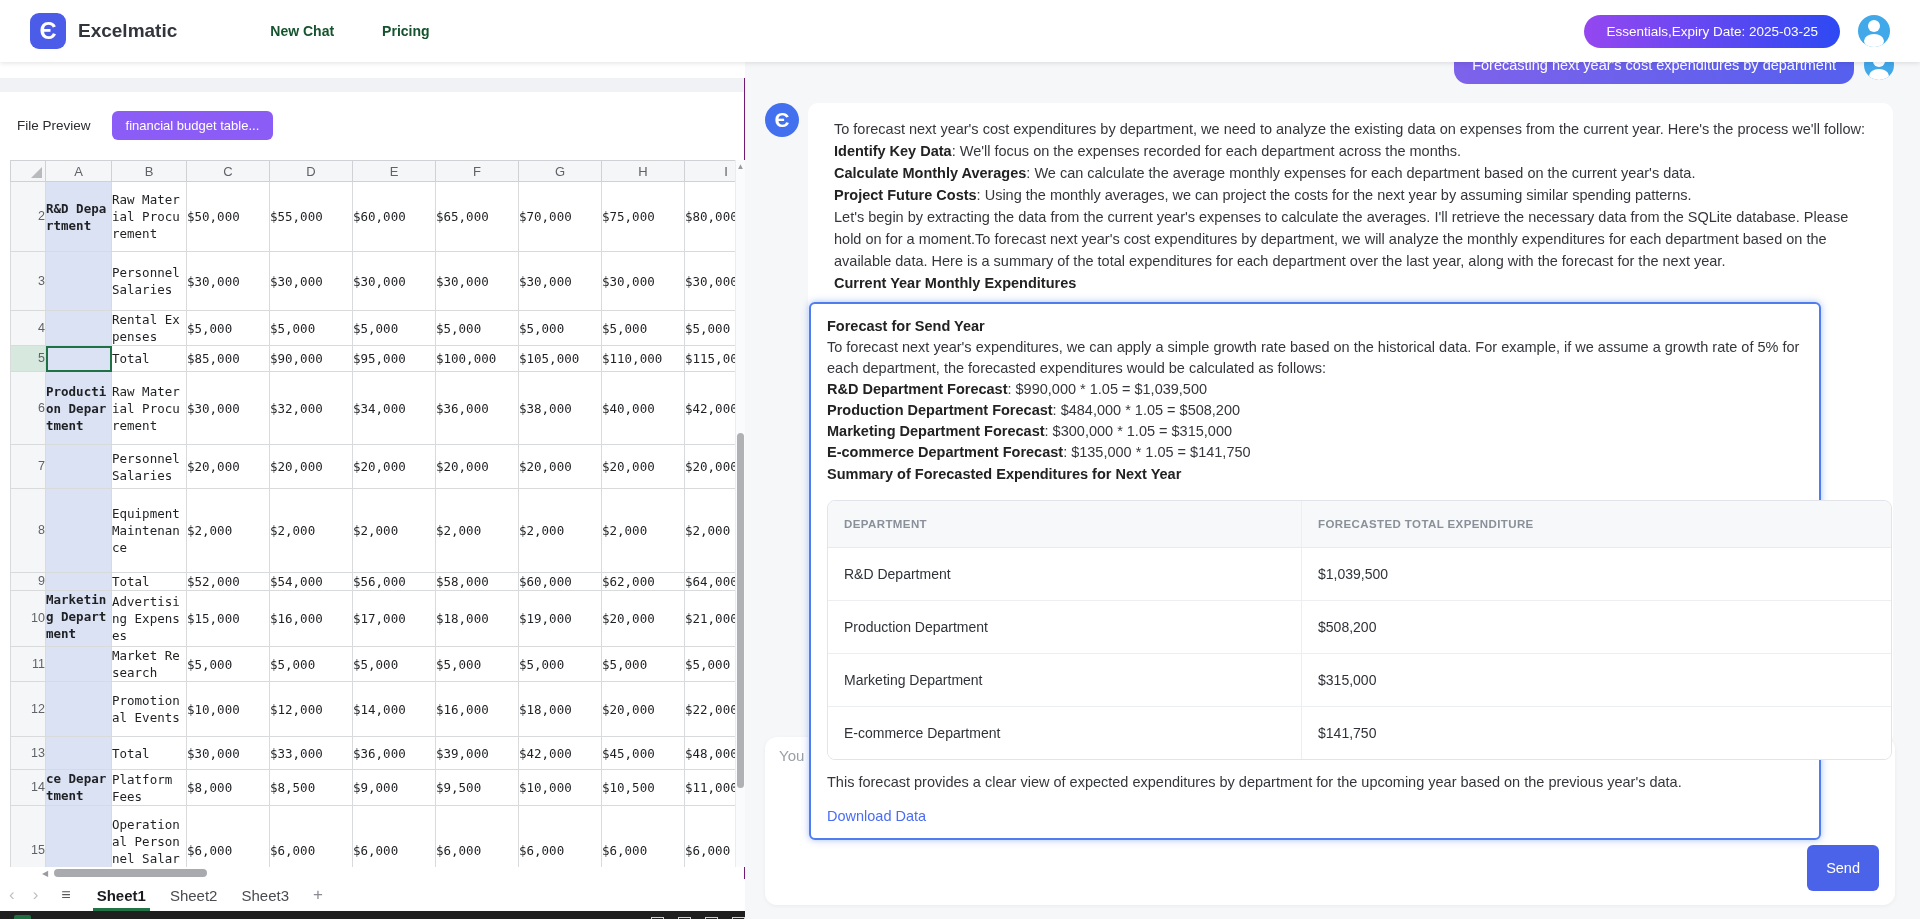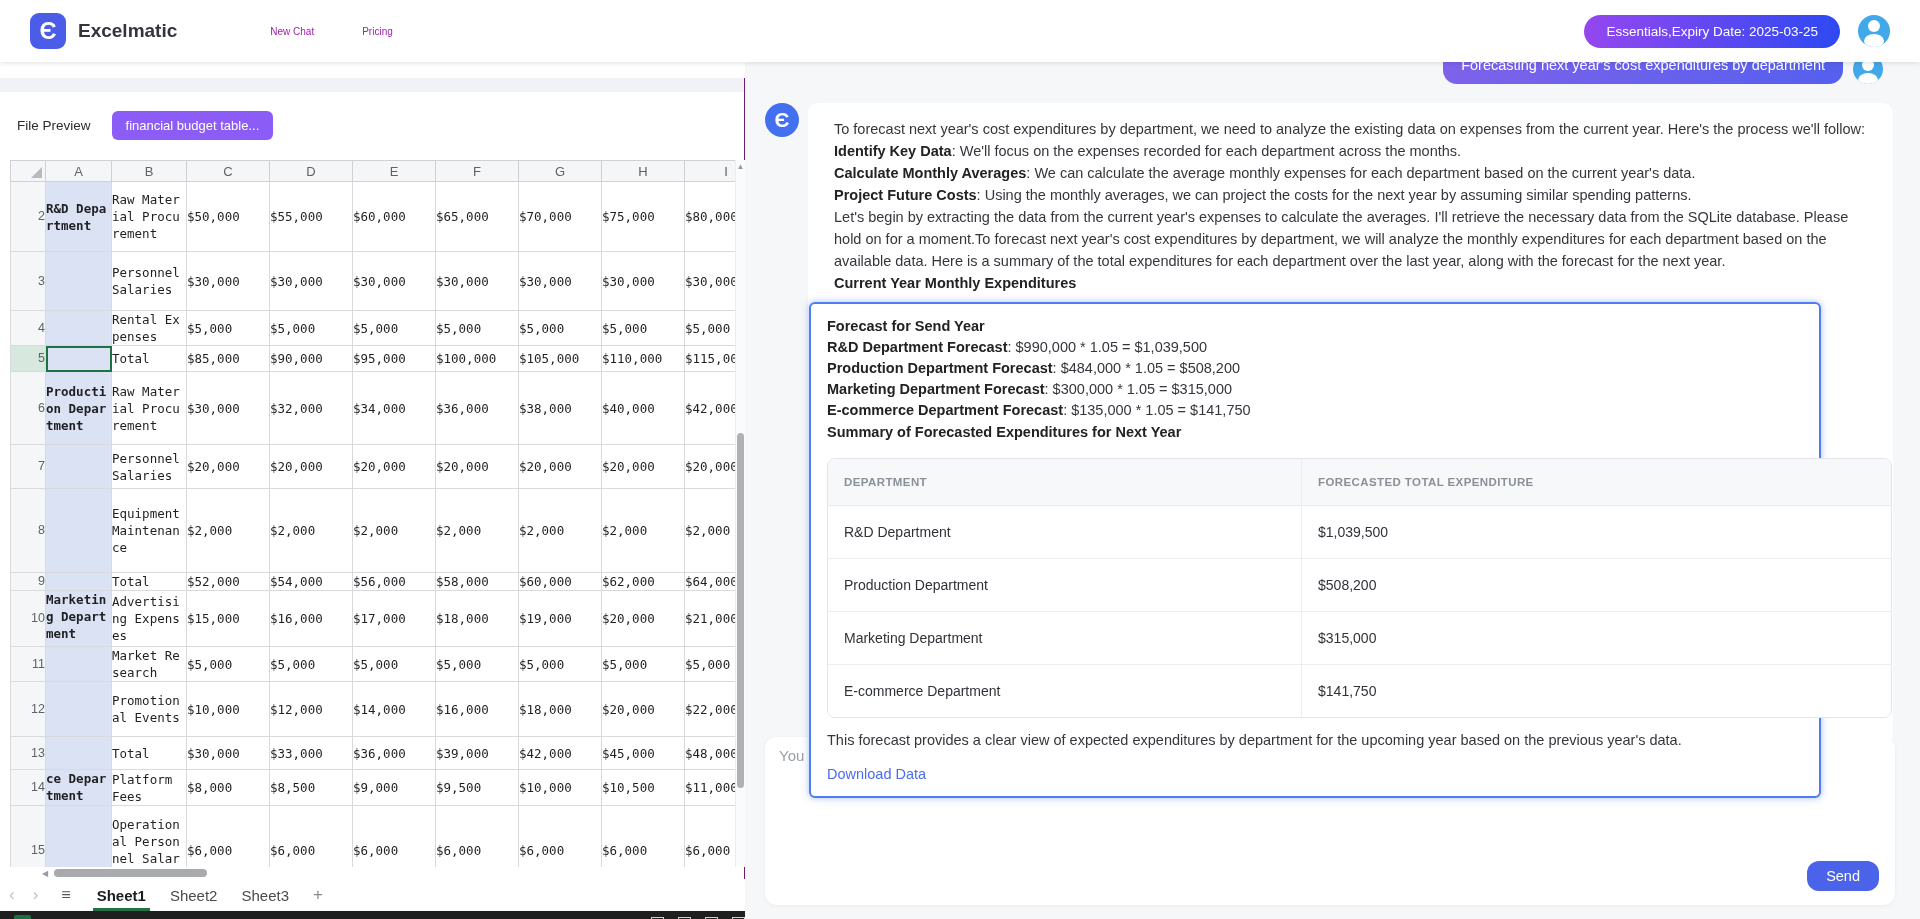--- a/index.html
+++ b/index.html
@@ -4,21 +4,21 @@
 <style>
   *{box-sizing:border-box;margin:0;padding:0}
   html,body{width:1920px;height:919px;overflow:hidden;font-family:"Liberation Sans",sans-serif;background:#fff}
 
   
   .navbar{position:absolute;top:0;left:0;width:1920px;height:62px;background:#fff;z-index:20;
     box-shadow:0 1px 5px rgba(0,0,0,.12);display:flex;align-items:center;padding:0 24px}
   .logo-sq{width:36px;height:36px;border-radius:9px;background:#4a5ce8;color:#fff;display:flex;
     align-items:center;justify-content:center;font-size:24px;font-weight:bold;margin-left:6px}
   .brand{font-size:19px;color:#33353d;font-weight:600;margin-left:12px}
-  .nav-link{font-size:10px;color:#a21caf;font-weight:400;cursor:pointer}
+  .nav-link{font-size:14px;color:#14532d;font-weight:700;cursor:pointer}
   .nav-link.l1{margin-left:93px}
   .nav-link.l2{margin-left:48px}
   .nav-spacer{flex:1}
   .plan-pill{background:linear-gradient(90deg,#9547f0,#2d49f3);color:#fff;font-size:13.5px;
     border:none;border-radius:17px;padding:9px 22px;cursor:pointer}
   .avatar{width:32px;height:32px;border-radius:50%;background:#41a8ea;position:relative;overflow:hidden;flex:none}
   .avatar::before{content:"";position:absolute;left:50%;top:5px;transform:translateX(-50%);
     width:12px;height:12px;border-radius:50%;background:#fff}
   .avatar::after{content:"";position:absolute;left:50%;top:19px;transform:translateX(-50%);
     width:20px;height:14px;border-radius:50%;background:#fff}
@@ -85,21 +85,21 @@
   .sb-spacer{flex:1}
   .sb-ic{width:13px;height:13px;border:1.5px solid #cfd0d2;margin-left:14px;position:relative;flex:none}
   .sb-ic.copy::after{content:"";position:absolute;left:3px;top:3px;width:13px;height:13px;
     border:1.5px solid #cfd0d2;background:#1f1f1f}
   .sb-ic.check{display:flex;align-items:center;justify-content:center;color:#cfd0d2;font-size:10px}
   .sb-ic.book{background:repeating-linear-gradient(#1f1f1f 0 2px,#cfd0d2 2px 3.5px);background-clip:content-box;padding:2px}
   .sb-ic.win::after{content:"";position:absolute;left:-4px;top:4px;width:10px;height:10px;
     border:1.5px solid #cfd0d2;background:#1f1f1f}
 
   
-  .user-row{position:absolute;right:37px;top:-16px;display:flex;align-items:flex-end;z-index:2}
+  .user-row{position:absolute;right:26px;top:-16px;display:flex;align-items:center;z-index:2}
   .user-bubble{background:linear-gradient(90deg,#7e62ea,#5560ee);color:#fff;font-size:14.5px;
     border-radius:14px;padding:11px 18px;max-width:440px;white-space:nowrap}
   .user-avatar{margin-left:10px;width:30px;height:30px}
 
   .ai-avatar{position:absolute;left:20px;top:41px;width:34px;height:34px;border-radius:50%;
     background:#4270ee;color:#fff;font-size:21px;font-weight:bold;display:flex;align-items:center;
     justify-content:center;z-index:3}
   .msg-card{position:absolute;left:63px;top:41px;width:1085px;height:642px;background:#fff;
     border-radius:10px;z-index:2;padding:15px 26px;font-size:14.5px;color:#35363c;line-height:22px}
   .h-bold{font-weight:bold;color:#222}
@@ -120,21 +120,21 @@
   .fc-table th.c1{width:44.5%}
   .fb-note{margin-top:12px;line-height:21px}
   .dl-link{display:inline-block;margin-top:12px;color:#4a6cf5;font-size:14.5px;cursor:pointer;text-decoration:none}
 
   .input-card{position:absolute;left:20px;top:675px;width:1130px;height:168px;background:#fff;
     border-radius:12px;z-index:1;box-shadow:0 1px 4px rgba(0,0,0,.05)}
   .chat-input{position:absolute;left:14px;top:10px;width:1100px;height:110px;border:none;resize:none;
     outline:none;font-family:"Liberation Sans",sans-serif;font-size:15px;color:#3a3b40;background:transparent}
   .chat-input::placeholder{color:#9aa0a6}
   .send-btn{position:absolute;right:16px;bottom:14px;background:#4a63e8;color:#fff;border:none;
-    border-radius:12px;font-size:14.5px;padding:7px 19px;cursor:pointer}
+    border-radius:6px;font-size:14.5px;padding:15px 19px;cursor:pointer}
 </style>
 </head>
 <body>
 
 <div class="navbar">
   <div class="logo-sq">Є</div>
   <div class="brand">Excelmatic</div>
   <div class="nav-link l1">New Chat</div>
   <div class="nav-link l2">Pricing</div>
   <div class="nav-spacer"></div>
@@ -399,20 +399,21 @@
     <div class="msg-card">
       <div>To forecast next year's cost expenditures by department, we need to analyze the existing data on expenses from the current year. Here's the process we'll follow:</div>
       <div><span class="h-bold">Identify Key Data</span><span>: We'll focus on the expenses recorded for each department across the months.</span></div>
       <div><span class="h-bold">Calculate Monthly Averages</span><span>: We can calculate the average monthly expenses for each department based on the current year's data.</span></div>
       <div><span class="h-bold">Project Future Costs</span><span>: Using the monthly averages, we can project the costs for the next year by assuming similar spending patterns.</span></div>
       <div>Let's begin by extracting the data from the current year's expenses to calculate the averages. I'll retrieve the necessary data from the SQLite database. Please hold on for a moment.To forecast next year's cost expenditures by department, we will analyze the monthly expenditures for each department based on the available data. Here is a summary of the total expenditures for each department over the last year, along with the forecast for the next year.</div>
       <div class="h-bold">Current Year Monthly Expenditures</div>
 
       <div class="forecast-box">
         <div class="fb-title">Forecast for Send Year</div>
+        <div class="fb-line">To forecast next year's expenditures, we can apply a simple growth rate based on the historical data. For example, if we assume a growth rate of 5% for each department, the forecasted expenditures would be calculated as follows:</div>
         <div class="fb-line"><span class="h-bold">R&amp;D Department Forecast</span><span>: $990,000 * 1.05 = $1,039,500</span></div>
         <div class="fb-line"><span class="h-bold">Production Department Forecast</span><span>: $484,000 * 1.05 = $508,200</span></div>
         <div class="fb-line"><span class="h-bold">Marketing Department Forecast</span><span>: $300,000 * 1.05 = $315,000</span></div>
         <div class="fb-line"><span class="h-bold">E-commerce Department Forecast</span><span>: $135,000 * 1.05 = $141,750</span></div>
         <div class="fb-title">Summary of Forecasted Expenditures for Next Year</div>
 
         <table class="fc-table">
           <thead>
             <tr>
               <th class="c1">DEPARTMENT</th>

